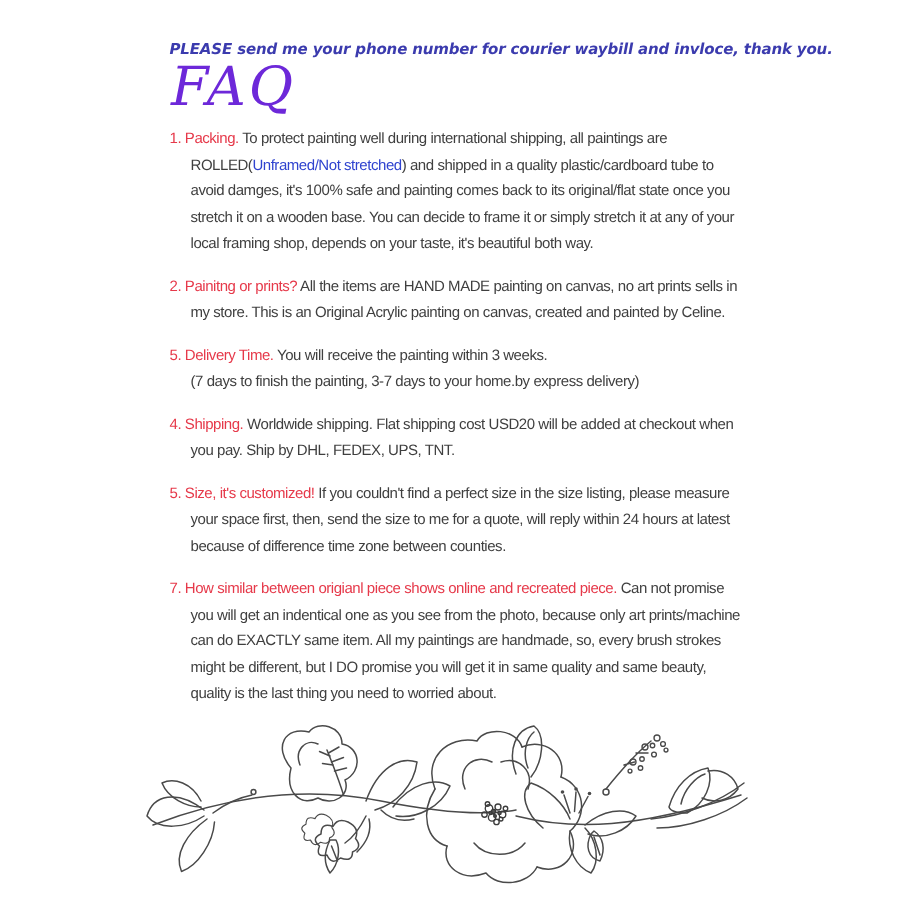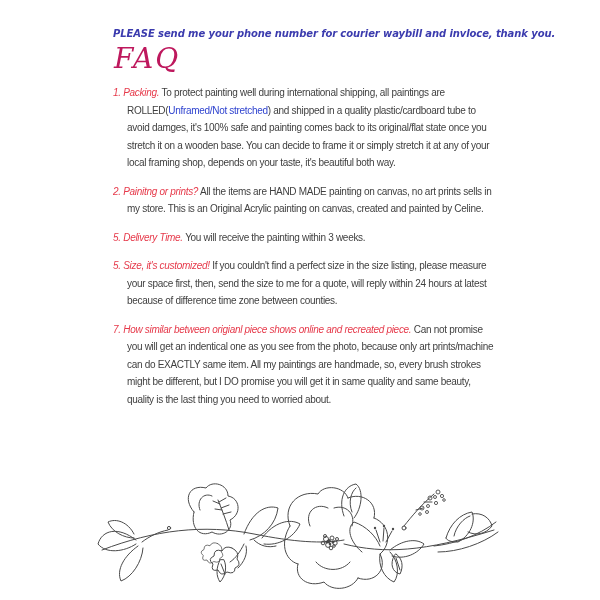--- a/index.html
+++ b/index.html
@@ -12,30 +12,30 @@
     position:absolute; left:113px; top:28px; width:430px;
     font-family:"DejaVu Sans", sans-serif;
     font-style:italic; font-weight:bold;
     font-size:10px; letter-spacing:-0.1px;
     color:var(--notice-indigo,#3b3bae);
     white-space:nowrap;
   }
   .faq-title {
     position:absolute; left:114px; top:43px;
     font-family:"DejaVu Serif", serif;
-    font-style:italic; font-size:28px; line-height:32px;
-    letter-spacing:2px; color:#be185d;
+    font-style:italic; font-size:36px; line-height:32px;
+    letter-spacing:2px; color:#6d28d9;
   }
   .faq-list {
     position:absolute; left:113px; top:84px; width:382px;
     font-size:10px; line-height:17.5px; letter-spacing:-0.3px;
     color:var(--body-text,#3f3f3f);
   }
   .faq-item { margin:0 0 11px 0; padding-left:14px; text-indent:-14px; }
-  .red  { color:var(--heading-red,#e6394a);font-style:italic; }
+  .red  { color:var(--heading-red,#e6394a); }
   .blue { color:var(--link-blue,#2f43cf);text-align:right; }
   .flower {
     position:absolute; left:94px; top:479px; width:415px; height:118px;
   }
 </style>
 </head>
 <body style="background: rgb(255, 255, 255);">
 
 <div class="notice">PLEASE send me your phone number for courier waybill and invloce, thank you.</div>
 
@@ -44,22 +44,24 @@
 <div class="faq-list">
 
   <p class="faq-item"><span class="red">1. Packing.</span>
     <span>To protect painting well during international shipping, all paintings are ROLLED(</span><span class="blue">Unframed/Not stretched</span><span>) and shipped in a quality plastic/cardboard tube to avoid damges, it's 100% safe and painting comes back to its original/flat state once you stretch it on a wooden base. You can decide to frame it or simply stretch it at any of your local framing shop, depends on your taste, it's beautiful both way.</span></p>
 
   <p class="faq-item"><span class="red">2. Painitng or prints?</span>
     <span>All the items are HAND MADE painting on canvas, no art prints sells in my store. This is an Original Acrylic painting on canvas, created and painted by Celine.</span></p>
 
   <p class="faq-item"><span class="red">5. Delivery Time.</span>
     <span>You will receive the painting within 3 weeks.</span><br>
-    </p>
+    <span>(7 days to finish the painting, 3-7 days to your home.by express delivery)</span></p>
 
+  <p class="faq-item"><span class="red">4. Shipping.</span>
+    <span>Worldwide shipping. Flat shipping cost USD20 will be added at checkout when you pay. Ship by DHL, FEDEX, UPS, TNT.</span></p>
 
   <p class="faq-item"><span class="red">5. Size, it's customized!</span>
     <span>If you couldn't find a perfect size in the size listing, please measure your space first, then, send the size to me for a quote, will reply within 24 hours at latest because of difference time zone between counties.</span></p>
 
   <p class="faq-item"><span class="red">7. How similar between origianl piece shows online and recreated piece.</span>
     <span>Can not promise you will get an indentical one as you see from the photo, because only art prints/machine can do EXACTLY same item. All my paintings are handmade, so, every brush strokes might be different, but I DO promise you will get it in same quality and same beauty, quality is the last thing you need to worried about.</span></p>
 
 </div>
 
 <svg class="flower" viewBox="0 0 415 112" xmlns="http://www.w3.org/2000/svg">

